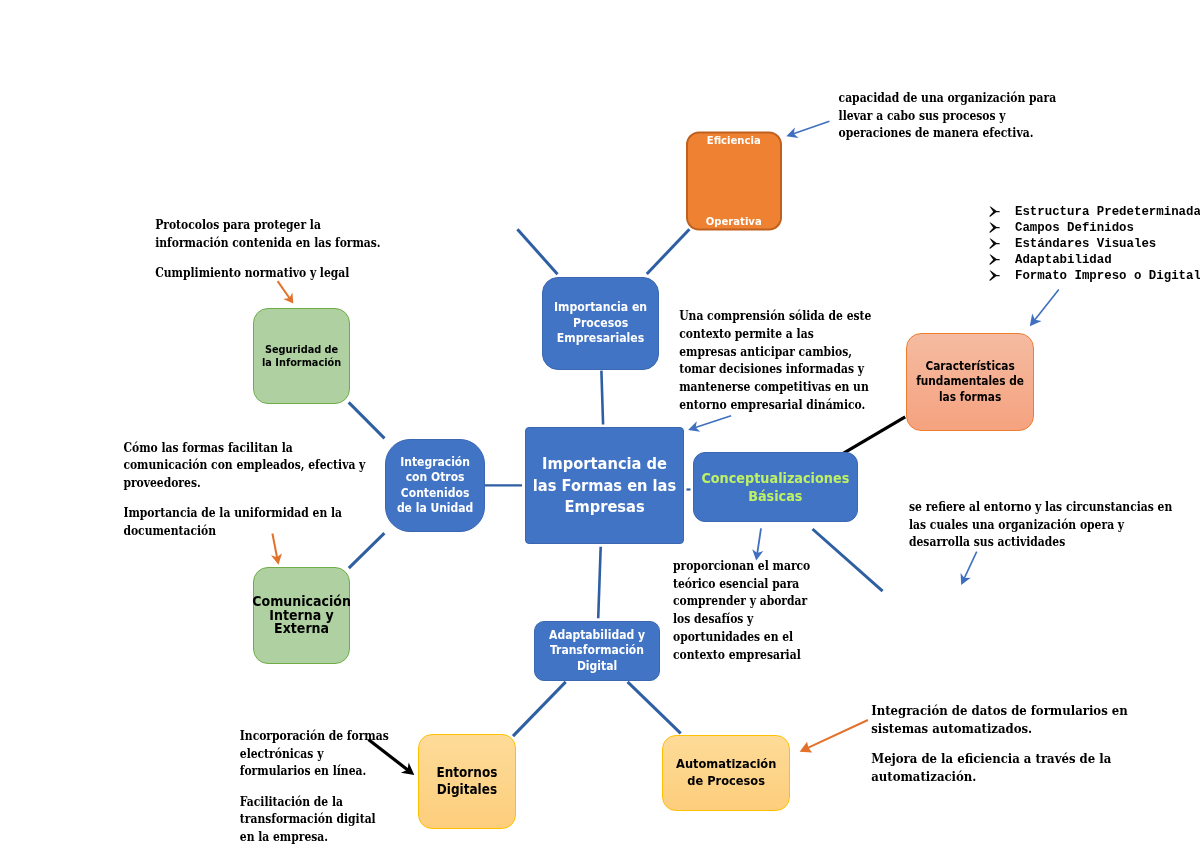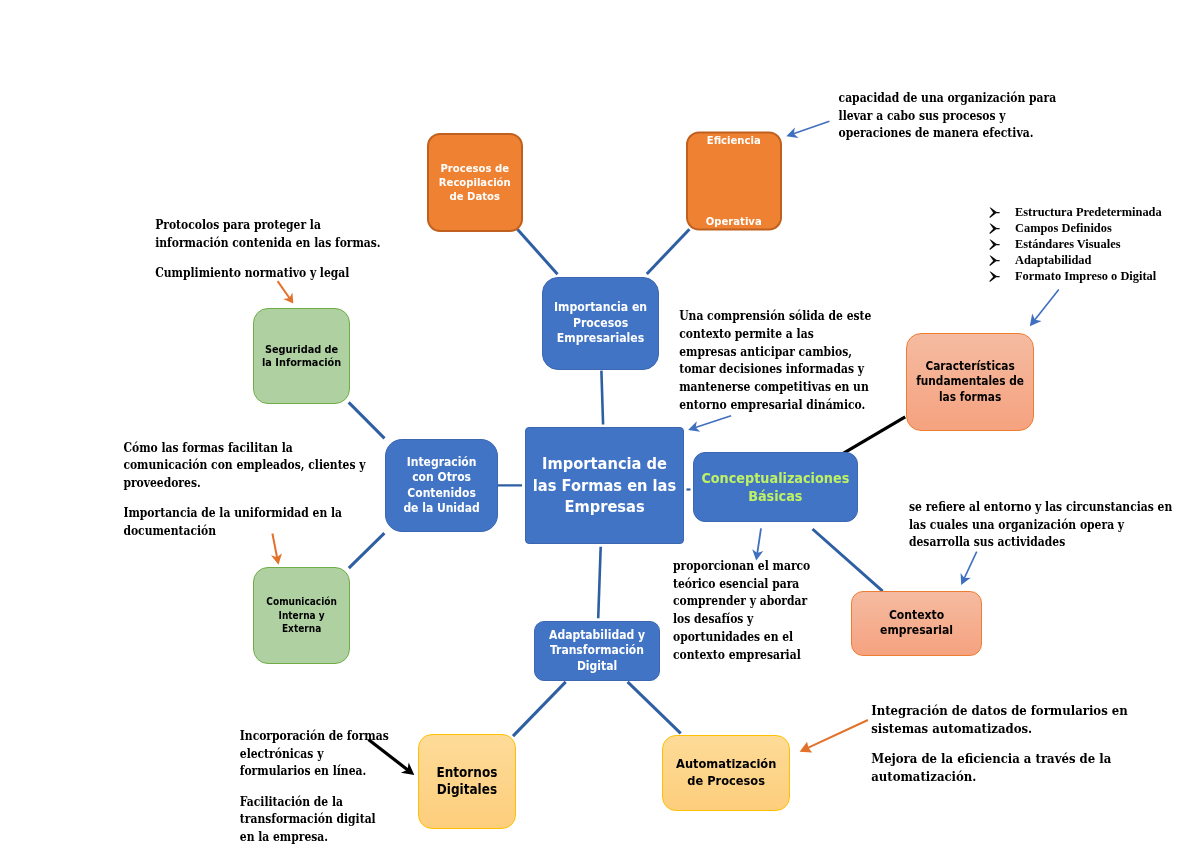--- a/index.html
+++ b/index.html
@@ -9,21 +9,21 @@
   #edge-layer{position:absolute;left:0;top:0;width:1200px;height:849px;}
   .node{position:absolute;box-sizing:border-box;display:flex;flex-direction:column;
         align-items:center;justify-content:center;text-align:center;
         font-family:"DejaVu Sans Condensed","DejaVu Sans",sans-serif;font-weight:bold;}
   .node .nl{display:block;white-space:nowrap;}
   .ann{position:absolute;font-family:"DejaVu Serif Condensed","DejaVu Serif",serif;
        font-weight:bold;color:#000;}
   .ann .blk{margin:0 0 12.6px 0;}
   .ann .blk:last-child{margin-bottom:0;}
   .ann .ln{display:block;white-space:nowrap;}
-  #bullets{position:absolute;font-family:Liberation Serif, serif;
+  #bullets{position:absolute;font-family:Liberation Mono, monospace;
            font-weight:bold;color:#000;}
   #bullets .bi{display:flex;align-items:baseline;white-space:nowrap;}
   #bullets .bmark{width:26px;flex:none;position:relative;}
   #bullets .bmark svg{position:absolute;left:0;top:-9px;}
 </style>
 </head>
 <body>
 
 <div id="page">
   <svg id="edge-layer" viewBox="0 0 1200 849">
@@ -70,66 +70,57 @@
     <g class="arrow">
         <line x1="368.4" y1="739.5" x2="409.07927048172394" y2="770.9621808736646" stroke="#000000" stroke-width="3.2"></line>
         <polygon points="414.3,775 400.89230354123333,772.7210362728698 407.46559044880223,769.7141276891608 408.72322548321733,762.5959850859102" fill="#000000"></polygon>
       </g>
     <g class="arrow">
         <line x1="867.9" y1="720" x2="805.0877330183903" y2="749.1529848216256" stroke="#E2712A" stroke-width="2"></line>
         <polygon points="799.6,751.7 807.0517309309167,741.6266834590976 808.3803728294243,747.624775714601 812.1036618632296,752.5114431649956" fill="#E2712A"></polygon>
       </g>
   </svg>
 
-  <div class="node" style="left: 426.5px; top: 133.3px; width: 96.5px; height: 99px; border-radius: 13px; border: 2px solid rgb(192, 96, 31); background: rgb(238, 129, 50); color: rgb(255, 255, 255); font-size: 11.2px; line-height: 14px;">
-    <span class="nl">Procesos de</span>
-    <span class="nl">Recopilación</span>
-    <span class="nl">de Datos</span>
-  </div>
   <div class="node" style="left: 685.5px; top: 133.3px; width: 96.5px; height: 99px; border-radius: 13px; border: 2px solid rgb(192, 96, 31); background: rgb(238, 129, 50); color: rgb(255, 255, 255); font-size: 11.2px; line-height: 14.2px; transform: translateY(-1.5px); justify-content: space-between;">
     <span class="nl">Eficiencia</span>
     <span class="nl">Operativa</span>
   </div>
   <div class="node" style="left: 253.2px; top: 307.7px; width: 96.8px; height: 96.5px; border-radius: 15px; border: 1px solid rgb(112, 173, 71); background: rgb(175, 209, 162); color: rgb(0, 0, 0); font-size: 10.85px; line-height: 13.3px;">
     <span class="nl">Seguridad de</span>
     <span class="nl">la Información</span>
   </div>
   <div class="node" style="left: 541.9px; top: 274.6px; width: 117.3px; height: 93.7px; border-radius: 16px; border: 1px solid rgb(58, 103, 176); background: rgb(66, 116, 197); color: rgb(255, 255, 255); font-size: 12.15px; line-height: 15.8px; transform: translateY(2px);">
     <span class="nl">Importancia en</span>
     <span class="nl">Procesos</span>
     <span class="nl">Empresariales</span>
   </div>
-  <div class="node" style="left: 385.1px; top: 438.8px; width: 113px; height: 93.5px; border-radius: 17px; border: 1px solid rgb(58, 103, 176); background: rgb(66, 116, 197); color: rgb(255, 255, 255); font-size: 12px; line-height: 15.5px;">
+  <div class="node" style="left: 385.1px; top: 438.8px; width: 100px; height: 93.5px; border-radius: 25px; border: 1px solid rgb(58, 103, 176); background: rgb(66, 116, 197); color: rgb(255, 255, 255); font-size: 12px; line-height: 15.5px;">
     <span class="nl">Integración</span>
     <span class="nl">con Otros</span>
     <span class="nl">Contenidos</span>
     <span class="nl">de la Unidad</span>
   </div>
   <div class="node" style="left: 524.9px; top: 426.9px; width: 159.3px; height: 117.2px; border-radius: 4px; border: 1px solid rgb(58, 103, 176); background: rgb(66, 116, 197); color: rgb(255, 255, 255); font-size: 16.3px; line-height: 21.5px;">
     <span class="nl">Importancia de</span>
     <span class="nl">las Formas en las</span>
     <span class="nl">Empresas</span>
   </div>
   <div class="node" style="left: 692.6px; top: 453px; width: 165.5px; height: 69.6px; border-radius: 12px; border: 1px solid rgb(58, 103, 176); background: rgb(66, 116, 197); color: #bef264; font-size: 14.25px; line-height: 18.1px; transform: translateY(-1px);">
     <span class="nl">Conceptualizaciones</span>
     <span class="nl">Básicas</span>
   </div>
   <div class="node" style="left: 905.7px; top: 332.3px; width: 128.8px; height: 97.9px; border-radius: 15px; border: 1px solid rgb(237, 125, 49); background: linear-gradient(rgb(245, 187, 161) 0%, rgb(245, 162, 127) 100%); color: rgb(0, 0, 0); font-size: 11.75px; line-height: 15.7px; transform: translateY(1px);">
     <span class="nl">Características</span>
     <span class="nl">fundamentales de</span>
     <span class="nl">las formas</span>
   </div>
-  <div class="node" style="left: 253.2px; top: 567.3px; width: 96.8px; height: 96.5px; border-radius: 15px; border: 1px solid rgb(112, 173, 71); background: rgb(175, 209, 162); color: rgb(0, 0, 0); font-size: 10px; line-height: 13.8px;">
+  <div class="node" style="left: 253.2px; top: 567.3px; width: 96.8px; height: 96.5px; border-radius: 15px; border: 1px solid rgb(112, 173, 71); background: rgb(175, 209, 162); color: rgb(0, 0, 0); font-size: 14px; line-height: 13.8px;">
     <span class="nl">Comunicación</span>
     <span class="nl">Interna y</span>
     <span class="nl">Externa</span>
-  </div>
-  <div class="node" style="left: 851px; top: 590.7px; width: 131.1px; height: 65px; border-radius: 12px; border: 1px solid rgb(237, 125, 49); background: linear-gradient(rgb(245, 187, 161) 0%, rgb(245, 162, 127) 100%); color: rgb(0, 0, 0); font-size: 12.05px; line-height: 15.6px;">
-    <span class="nl">Contexto</span>
-    <span class="nl">empresarial</span>
   </div>
   <div class="node" style="left: 534px; top: 620.8px; width: 126px; height: 60.4px; border-radius: 10px; border: 1px solid rgb(58, 103, 176); background: rgb(66, 116, 197); color: rgb(255, 255, 255); font-size: 12px; line-height: 15.45px;">
     <span class="nl">Adaptabilidad y</span>
     <span class="nl">Transformación</span>
     <span class="nl">Digital</span>
   </div>
   <div class="node" style="left: 417.7px; top: 734.2px; width: 98.5px; height: 94.4px; border-radius: 14px; border: 1px solid rgb(255, 192, 0); background: linear-gradient(rgb(253, 219, 152) 0%, rgb(253, 206, 124) 100%); color: rgb(0, 0, 0); font-size: 13.4px; line-height: 17.1px;">
     <span class="nl">Entornos</span>
     <span class="nl">Digitales</span>
   </div>
@@ -150,21 +141,21 @@
       <span class="ln">Protocolos para proteger la</span>
       <span class="ln">información contenida en las formas.</span>
     </div>
     <div class="blk">
       <span class="ln">Cumplimiento normativo y legal</span>
     </div>
   </div>
   <div class="ann" style="left: 123.4px; top: 439.6px; font-size: 11.96px; line-height: 17.7px;">
     <div class="blk">
       <span class="ln">Cómo las formas facilitan la</span>
-      <span class="ln">comunicación con empleados, clientes y</span>
+      <span class="ln">comunicación con empleados, efectiva y</span>
       <span class="ln">proveedores.</span>
     </div>
     <div class="blk">
       <span class="ln">Importancia de la uniformidad en la</span>
       <span class="ln">documentación</span>
     </div>
   </div>
   <div class="ann" style="left: 679.2px; top: 308.3px; font-size: 11.96px; line-height: 17.7px;">
     <div class="blk">
       <span class="ln">Una comprensión sólida de este</span>

